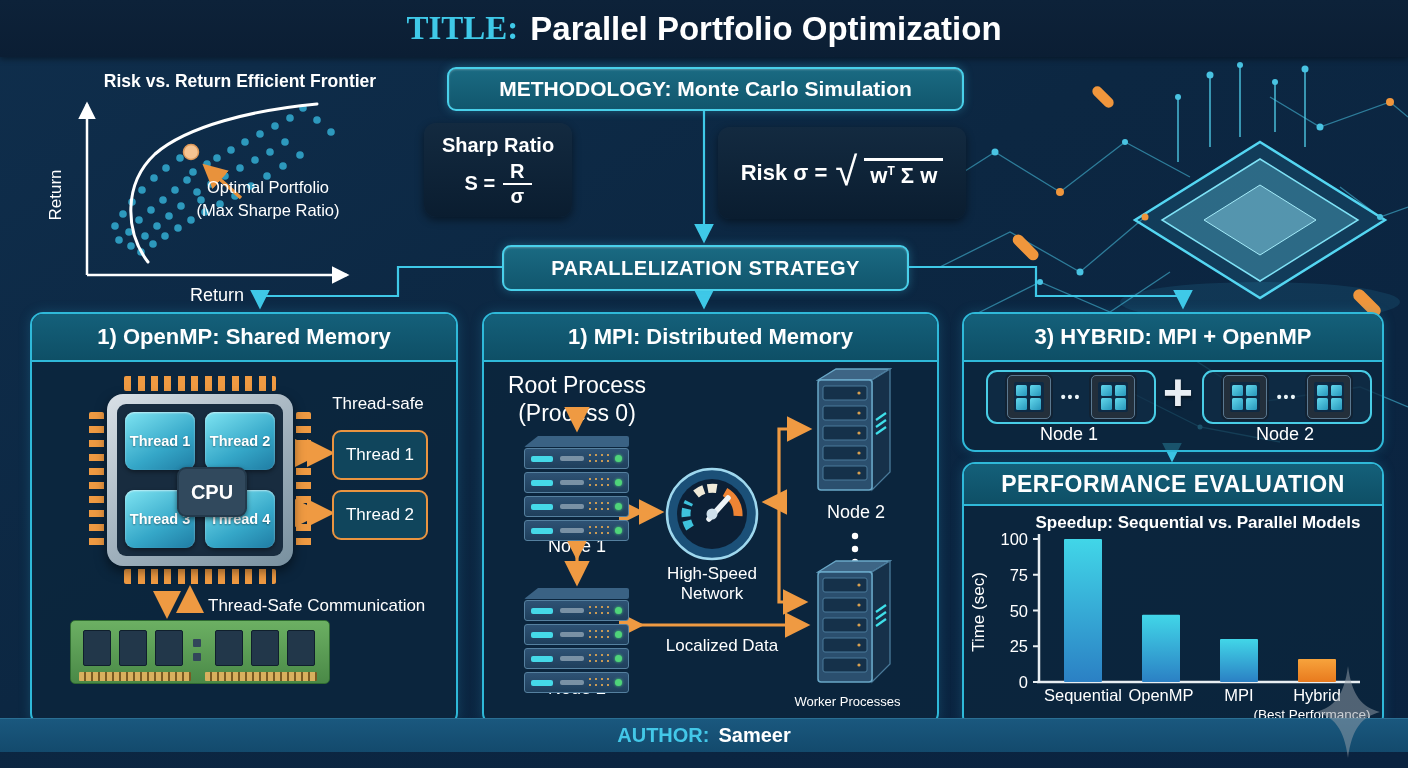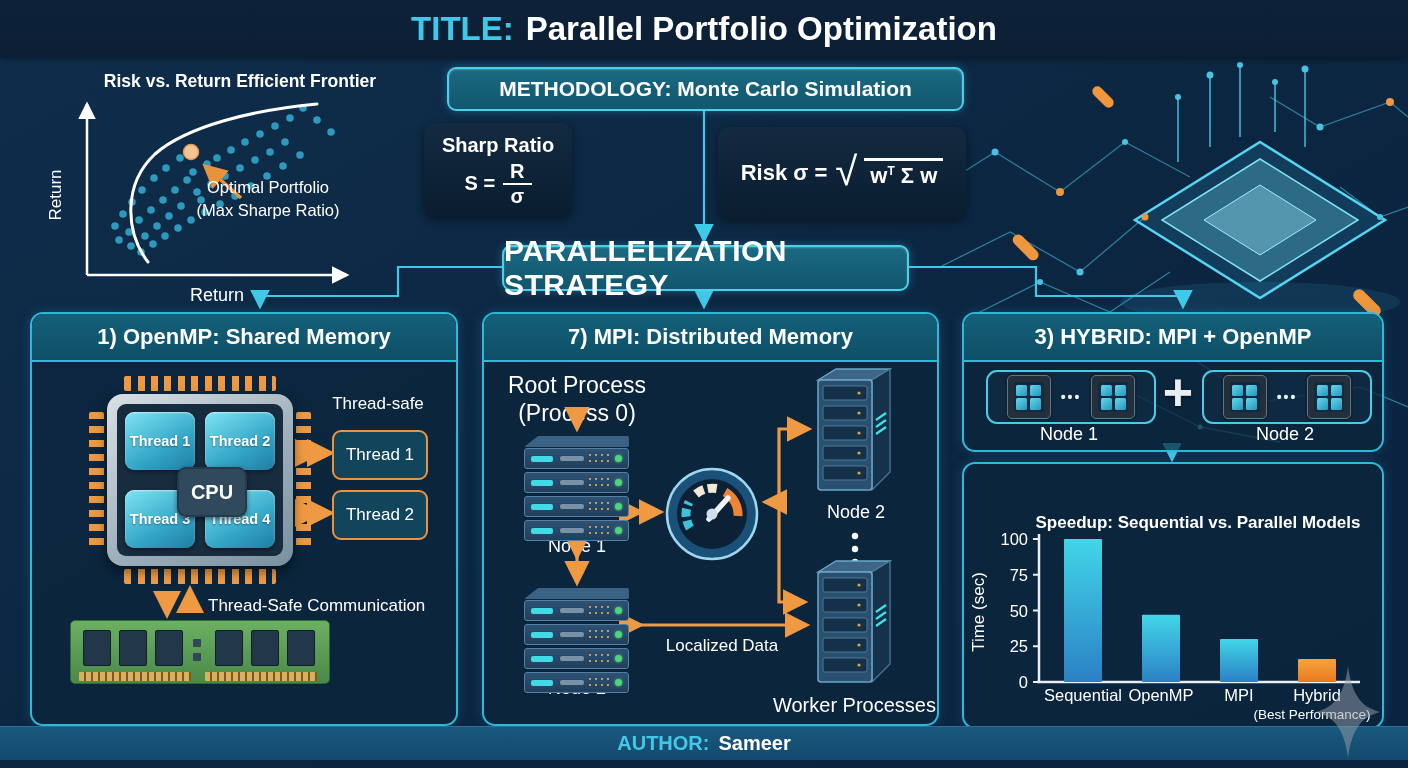--- a/index.html
+++ b/index.html
@@ -3,31 +3,31 @@
 <meta charset="utf-8">
 <style>
   html,body{margin:0;padding:0;background:#06121f;}
   .stage{position:relative;width:1408px;height:768px;overflow:hidden;
     font-family:"Liberation Sans",sans-serif;color:#fff;
     background:linear-gradient(150deg,#0f2e4c 0%,#0c2742 45%,#0a2340 100%);}
   
   .title-band{position:absolute;left:0;top:0;width:100%;height:57px;
     background:linear-gradient(#0d2239,#0b1e34);display:flex;align-items:center;justify-content:center;
     font-size:33px;font-weight:bold;z-index:4;box-shadow:0 2px 6px rgba(0,0,0,.4);}
-  .title-band .accent{color:#3fc9e8;margin-right:12px;}
-  .footer-band{position:absolute;left:0;bottom:8px;width:100%;height:33px;
+  .title-band .accent{color:#3fc9e8;margin-right:12px;font-family:Liberation Serif, serif;}
+  .footer-band{position:absolute;left:0;bottom:16px;width:100%;height:33px;
     background:linear-gradient(#1a587e,#134a6d);display:flex;align-items:center;justify-content:center;
     font-size:20px;font-weight:bold;z-index:4;border-top:1px solid #2a6f94;}
   .footer-band .accent{color:#43c8e8;margin-right:9px;}
   
   .tealbox{position:absolute;background:linear-gradient(#1a6a82,#11566d);
     border:2px solid #49d0ea;border-radius:9px;display:flex;align-items:center;justify-content:center;
     font-weight:bold;z-index:3;box-shadow:0 0 10px rgba(60,190,225,.35), inset 0 1px 2px rgba(255,255,255,.25);}
   .methodology{left:447px;top:67px;width:513px;height:40px;font-size:21px;}
-  .strategy{left:502px;top:245px;width:403px;height:42px;font-size:30px;letter-spacing:.5px;}
+  .strategy{left:502px;top:245px;width:403px;height:42px;font-size:20px;letter-spacing:.5px;}
   
   .formula-box{position:absolute;background:linear-gradient(#132a40,#0a1d30);border-radius:12px;
     z-index:3;display:flex;flex-direction:column;align-items:center;justify-content:center;
     box-shadow:0 3px 8px rgba(0,0,0,.45);}
   .fb-sharpe{left:424px;top:123px;width:148px;height:94px;}
   .fb-risk{left:718px;top:127px;width:248px;height:92px;}
   .fb-title{font-size:20px;font-weight:bold;margin-bottom:4px;}
   .fb-eq{font-size:20px;font-weight:bold;display:flex;align-items:center;gap:8px;}
   .frac{display:inline-flex;flex-direction:column;align-items:center;line-height:1.05;}
   .frac .num{border-bottom:2.5px solid #fff;padding:0 7px 1px;}
@@ -317,21 +317,21 @@
         <line x1="284" y1="139" x2="296" y2="139" marker-start="url(#ao2)" marker-end="url(#ao2)"></line>
         <line x1="284" y1="199" x2="296" y2="199" marker-start="url(#ao2)" marker-end="url(#ao2)"></line>
         <line x1="135" y1="278" x2="135" y2="298" marker-end="url(#ao2)"></line>
         <line x1="158" y1="298" x2="158" y2="278" marker-end="url(#ao2)"></line>
       </g>
     </svg>
   </div>
 
   <div class="panel p2">
     <div class="panel-header">
-      <span>7) MPI: Distributed Memory</span>
+      <span>1) MPI: Distributed Memory</span>
     </div>
     <div class="lbl preline" style="left:13px;top:58px;width:160px;font-size:23px;">Root Process
 (Process 0)</div>
     <div class="rack" style="left:40px;top:122px;">
       <div class="rack-top"></div>
       <div class="rack-row">
           <div class="rr-cyan"></div>
           <div class="rr-grey"></div>
           <div class="rr-dots"></div>
           <div class="rr-led"></div>
@@ -389,20 +389,22 @@
       <circle r="45" fill="#1b5078" stroke="#9fd8ee" stroke-width="2.5"></circle>
       <circle r="35" fill="#0c2036"></circle>
       <g fill="none" stroke-width="9">
         <path d="M -22,14 A 26 26 0 0 1 -23,-12" stroke="#3ec2dc" stroke-dasharray="8 4"></path>
         <path d="M -16,-20 A 26 26 0 0 1 7,-25" stroke="#f0ead8" stroke-dasharray="9 4"></path>
         <path d="M 13,-22 A 26 26 0 0 1 26,2" stroke="#ef8434"></path>
       </g>
       <line x1="-3" y1="5" x2="16" y2="-16" stroke="#eef4f8" stroke-width="5.5" stroke-linecap="round"></line>
       <circle r="5.5" fill="#cfe0ec"></circle>
     </svg>
+    <div class="lbl preline" style="left:153px;top:250px;width:150px;font-size:17px;">High-Speed
+Network</div>
 
     <svg class="tower" style="left:328px;top:48px;" width="88" height="134" viewBox="0 0 88 134">
       <polygon points="6,18 60,18 78,7 24,7" fill="#3d6585" stroke="#6aa8c8" stroke-width="1.3"></polygon>
       <polygon points="60,18 78,7 78,110 60,128" fill="#16314a" stroke="#4a7a9a" stroke-width="1.3"></polygon>
       <rect x="6" y="18" width="54" height="110" rx="3" fill="#2b4f6e" stroke="#6aa8c8" stroke-width="1.5"></rect>
       <g fill="#15314a" stroke="#4a7a9a" stroke-width="1">
         <rect x="11" y="24" width="44" height="14" rx="2"></rect>
           <rect x="11" y="44" width="44" height="14" rx="2"></rect>
         <rect x="11" y="64" width="44" height="14" rx="2"></rect>
           <rect x="11" y="84" width="44" height="14" rx="2"></rect>
@@ -440,21 +442,21 @@
           <circle cx="47" cy="71" r="1.6"></circle>
           <circle cx="47" cy="91" r="1.6"></circle>
           <circle cx="47" cy="111" r="1.6"></circle>
         </g>
       <g stroke="#3fe0ea" stroke-width="2.2">
           <line x1="64" y1="58" x2="74" y2="51"></line>
           <line x1="64" y1="65" x2="74" y2="58"></line>
           <line x1="64" y1="72" x2="74" y2="65"></line>
         </g>
     </svg>
-    <div class="lbl" style="left:288px;top:380px;width:165px;font-size:20px;">Worker Processes</div>
+    <div class="lbl" style="left:281px;top:380px;width:165px;font-size:13px;">Worker Processes</div>
     <div class="lbl" style="left:160px;top:322px;width:156px;font-size:17px;">Localized Data</div>
 
     <svg class="abs" style="left:0;top:0;" width="453" height="410" viewBox="0 0 453 410">
       <defs>
           <marker id="ao3" markerWidth="10" markerHeight="10" refX="6" refY="4" orient="auto">
         <path d="M0,0 L8,4 L0,8 Z" fill="#ef9a42"></path>
           </marker>
         </defs>
       <g stroke="#ef9a42" stroke-width="3.2" fill="none">
         <line x1="93" y1="98" x2="93" y2="112" marker-end="url(#ao3)"></line>
@@ -516,20 +518,23 @@
             <i></i>
             <i></i>
           </div>
         </div>
     </div>
     <div class="lbl" style="left:55px;top:110px;width:100px;font-size:18px;">Node 1</div>
     <div class="lbl" style="left:271px;top:110px;width:100px;font-size:18px;">Node 2</div>
   </div>
 
   <div class="panel perf">
+    <div class="panel-header">
+      <span>PERFORMANCE EVALUATION</span>
+    </div>
     <svg id="perf-chart" class="abs" style="left:0;top:40px;" width="418" height="223" viewBox="0 0 418 223">
       <defs>
         <linearGradient id="gradCyan" x1="0" y1="0" x2="0" y2="1">
           <stop offset="0" stop-color="#41d6e8"></stop>
             <stop offset="1" stop-color="#2b80c4"></stop>
         </linearGradient>
         <linearGradient id="gradOrange" x1="0" y1="0" x2="0" y2="1">
           <stop offset="0" stop-color="#f7a33c"></stop>
             <stop offset="1" stop-color="#e87a1e"></stop>
         </linearGradient>

